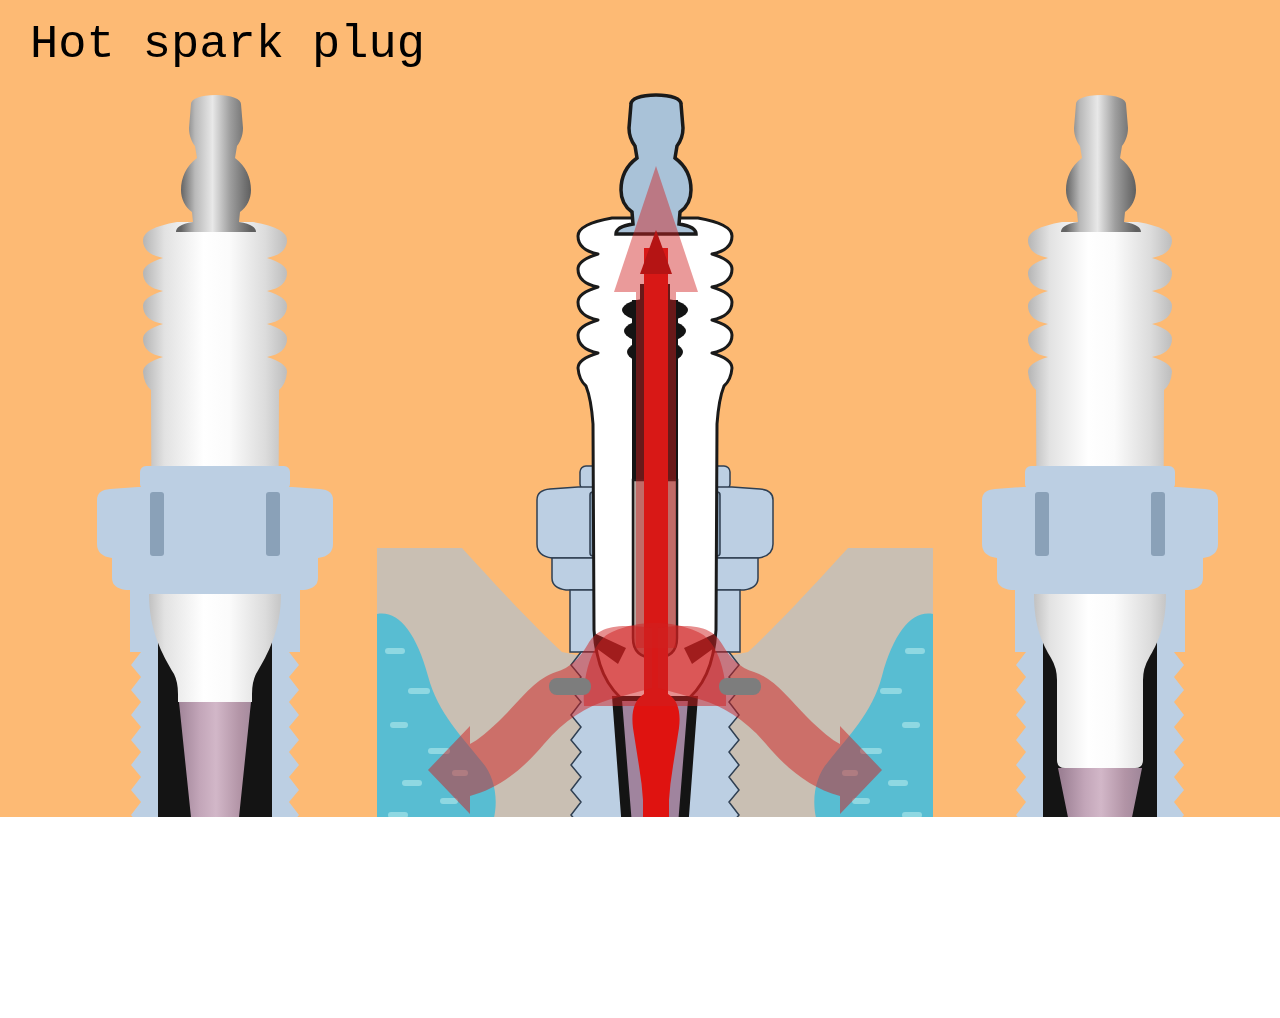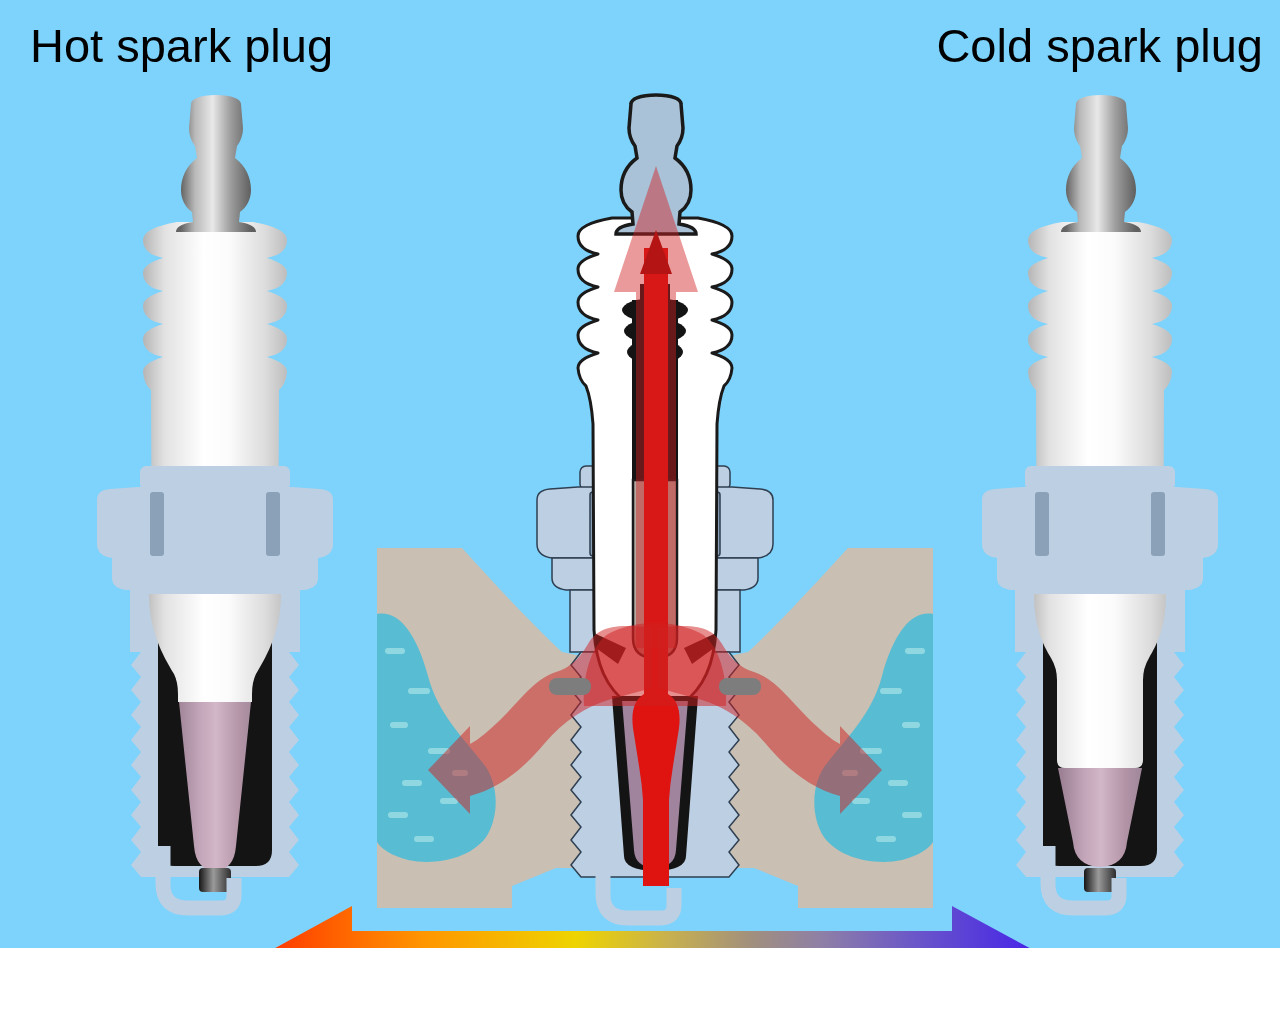--- a/index.html
+++ b/index.html
@@ -1,17 +1,17 @@
 <!DOCTYPE html>
 <html><head>
 <meta charset="utf-8">
 <style>
   html,body{margin:0;padding:0;background:#ffffff;}
-  #stage{position:relative;width:1280px;height:948px;background:#7dd3fc;overflow:hidden;
-         font-family:Liberation Sans, sans-serif;}
+  #stage{position:relative;width:1280px;height:817px;background:#fdba74;overflow:hidden;
+         font-family:Liberation Mono, monospace;}
   .title{position:absolute;top:18px;font-size:47px;color:#000;white-space:nowrap;}
   #title-hot{left:30px;}
   #title-cold{right:17px;}
   svg{position:absolute;left:0;top:0;}
 </style>
 </head>
 <body>
 
 <div id="stage">
 
@@ -230,14 +230,13 @@
       <path fill="url(#gradPink)" d="
         M173,768 L257,768 L242,842 Q240,866 215,867 Q190,866 188,842 Z"></path>
       <use href="#tip-geom"></use>
       <use href="#hook-geom" stroke="#bccfe3"></use>
     </g>
 
     <polygon fill="url(#gradTemp)" points="268,952 352,906 352,931 952,931 952,906 1037,952 952,998 952,973 352,973 352,998"></polygon>
   </svg>
 
   <div class="title" id="title-hot">Hot spark plug</div>
-  <div class="title" id="title-cold">Cold spark plug</div>
 </div>
 
 </body></html>

